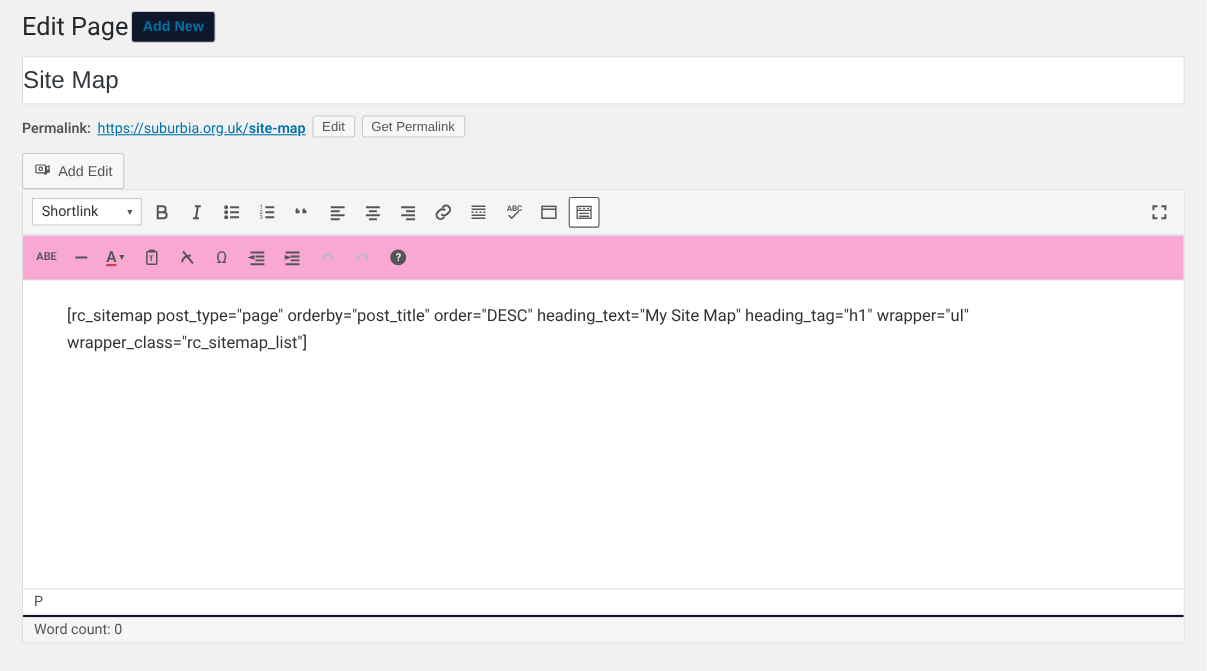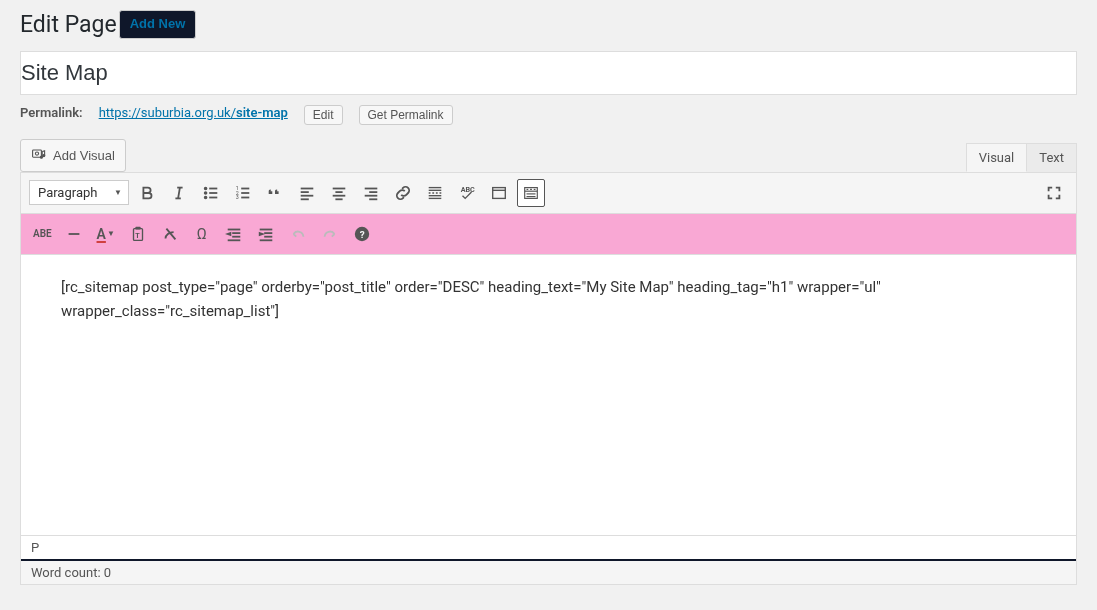--- a/index.html
+++ b/index.html
@@ -43,22 +43,22 @@
     width: 100%;
     font-size: 22px;
     padding: 8px 0;
     border: 1px solid #ddd;
     background: #fff;
     color: #32373c;
     outline: none;
   }
   .permalink-row {
     display: flex;
-    align-items: flex-start;
-    gap: 16px;
+    align-items: flex-end;
+    gap: 6px;
     margin: 10px 0 14px 0;
     font-size: 13px;
     color: #666;
   }
   .permalink-label { font-weight: 600; color: #555; }
   .permalink-link { color: #0073aa; text-decoration: underline; }
   .permalink-slug { font-weight: 600; }
   .btn-small {
     background: #f7f7f7;
     border: 1px solid #ccc;
@@ -213,32 +213,28 @@
     <span class="media-icon">
       <svg viewBox="0 0 20 20" fill="none" stroke="#555" stroke-width="1.4">
         <rect x="2" y="5" width="11" height="9" rx="1"></rect>
         <circle cx="7.5" cy="9.5" r="2"></circle>
         <path d="M14 7 L14 14"></path>
         <circle cx="13" cy="14" r="1.3" fill="#555"></circle>
         <path d="M14 7 L17 6 L17 12"></path>
         <circle cx="16" cy="12" r="1.3" fill="#555"></circle>
       </svg>
     </span>
-    <span>Add Visual</span>
+    <span>Add Edit</span>
   </button>
-  <div class="tabs">
-    <div class="tab active">Visual</div>
-    <div class="tab">Text</div>
-  </div>
 </div>
 
 <div class="editor-wrap">
   <div class="toolbar">
     <div class="format-select">
-      <span>Paragraph</span>
+      <span>Shortlink</span>
     </div>
     <div class="tbtn" title="Bold">
         <svg viewBox="0 0 20 20">
           <path d="M6 4h5a3 3 0 010 6H6zM6 10h6a3 3 0 010 6H6z" fill="none" stroke="#555" stroke-width="2"></path>
         </svg>
       </div>
     <div class="tbtn" title="Italic">
         <svg viewBox="0 0 20 20">
           <line x1="8" y1="4" x2="14" y2="4" stroke="#555" stroke-width="2"></line>
           <line x1="6" y1="16" x2="12" y2="16" stroke="#555" stroke-width="2"></line>

